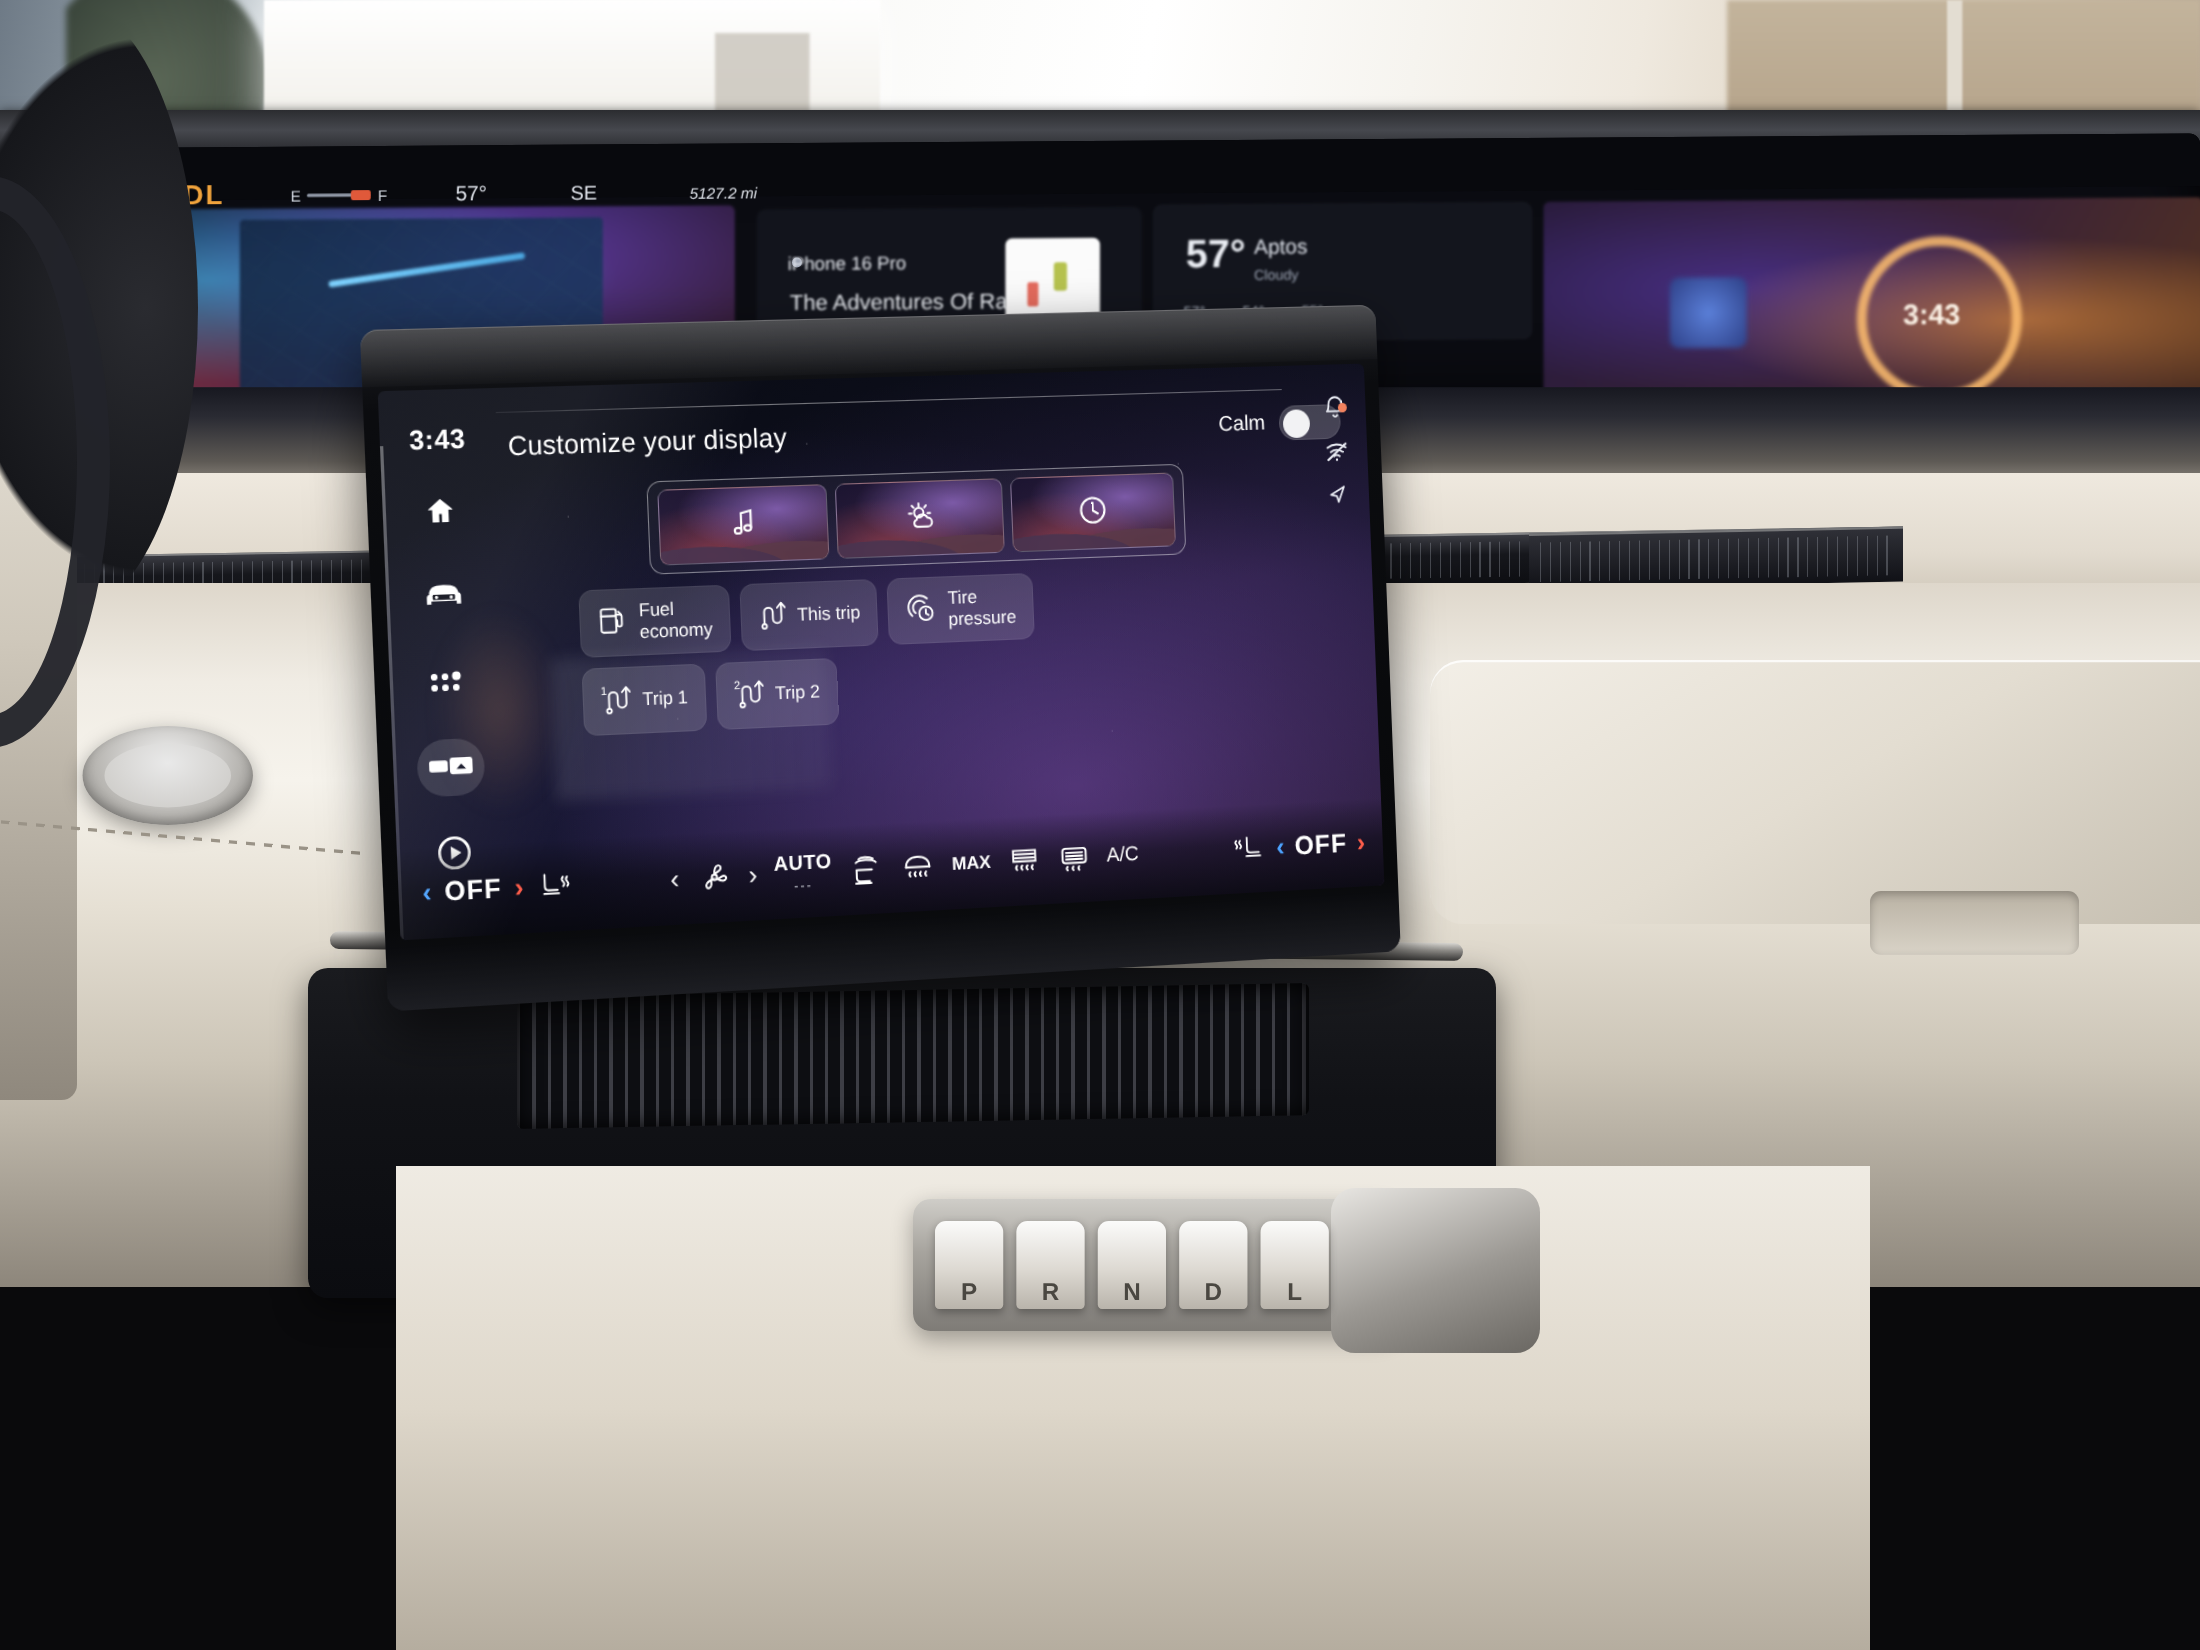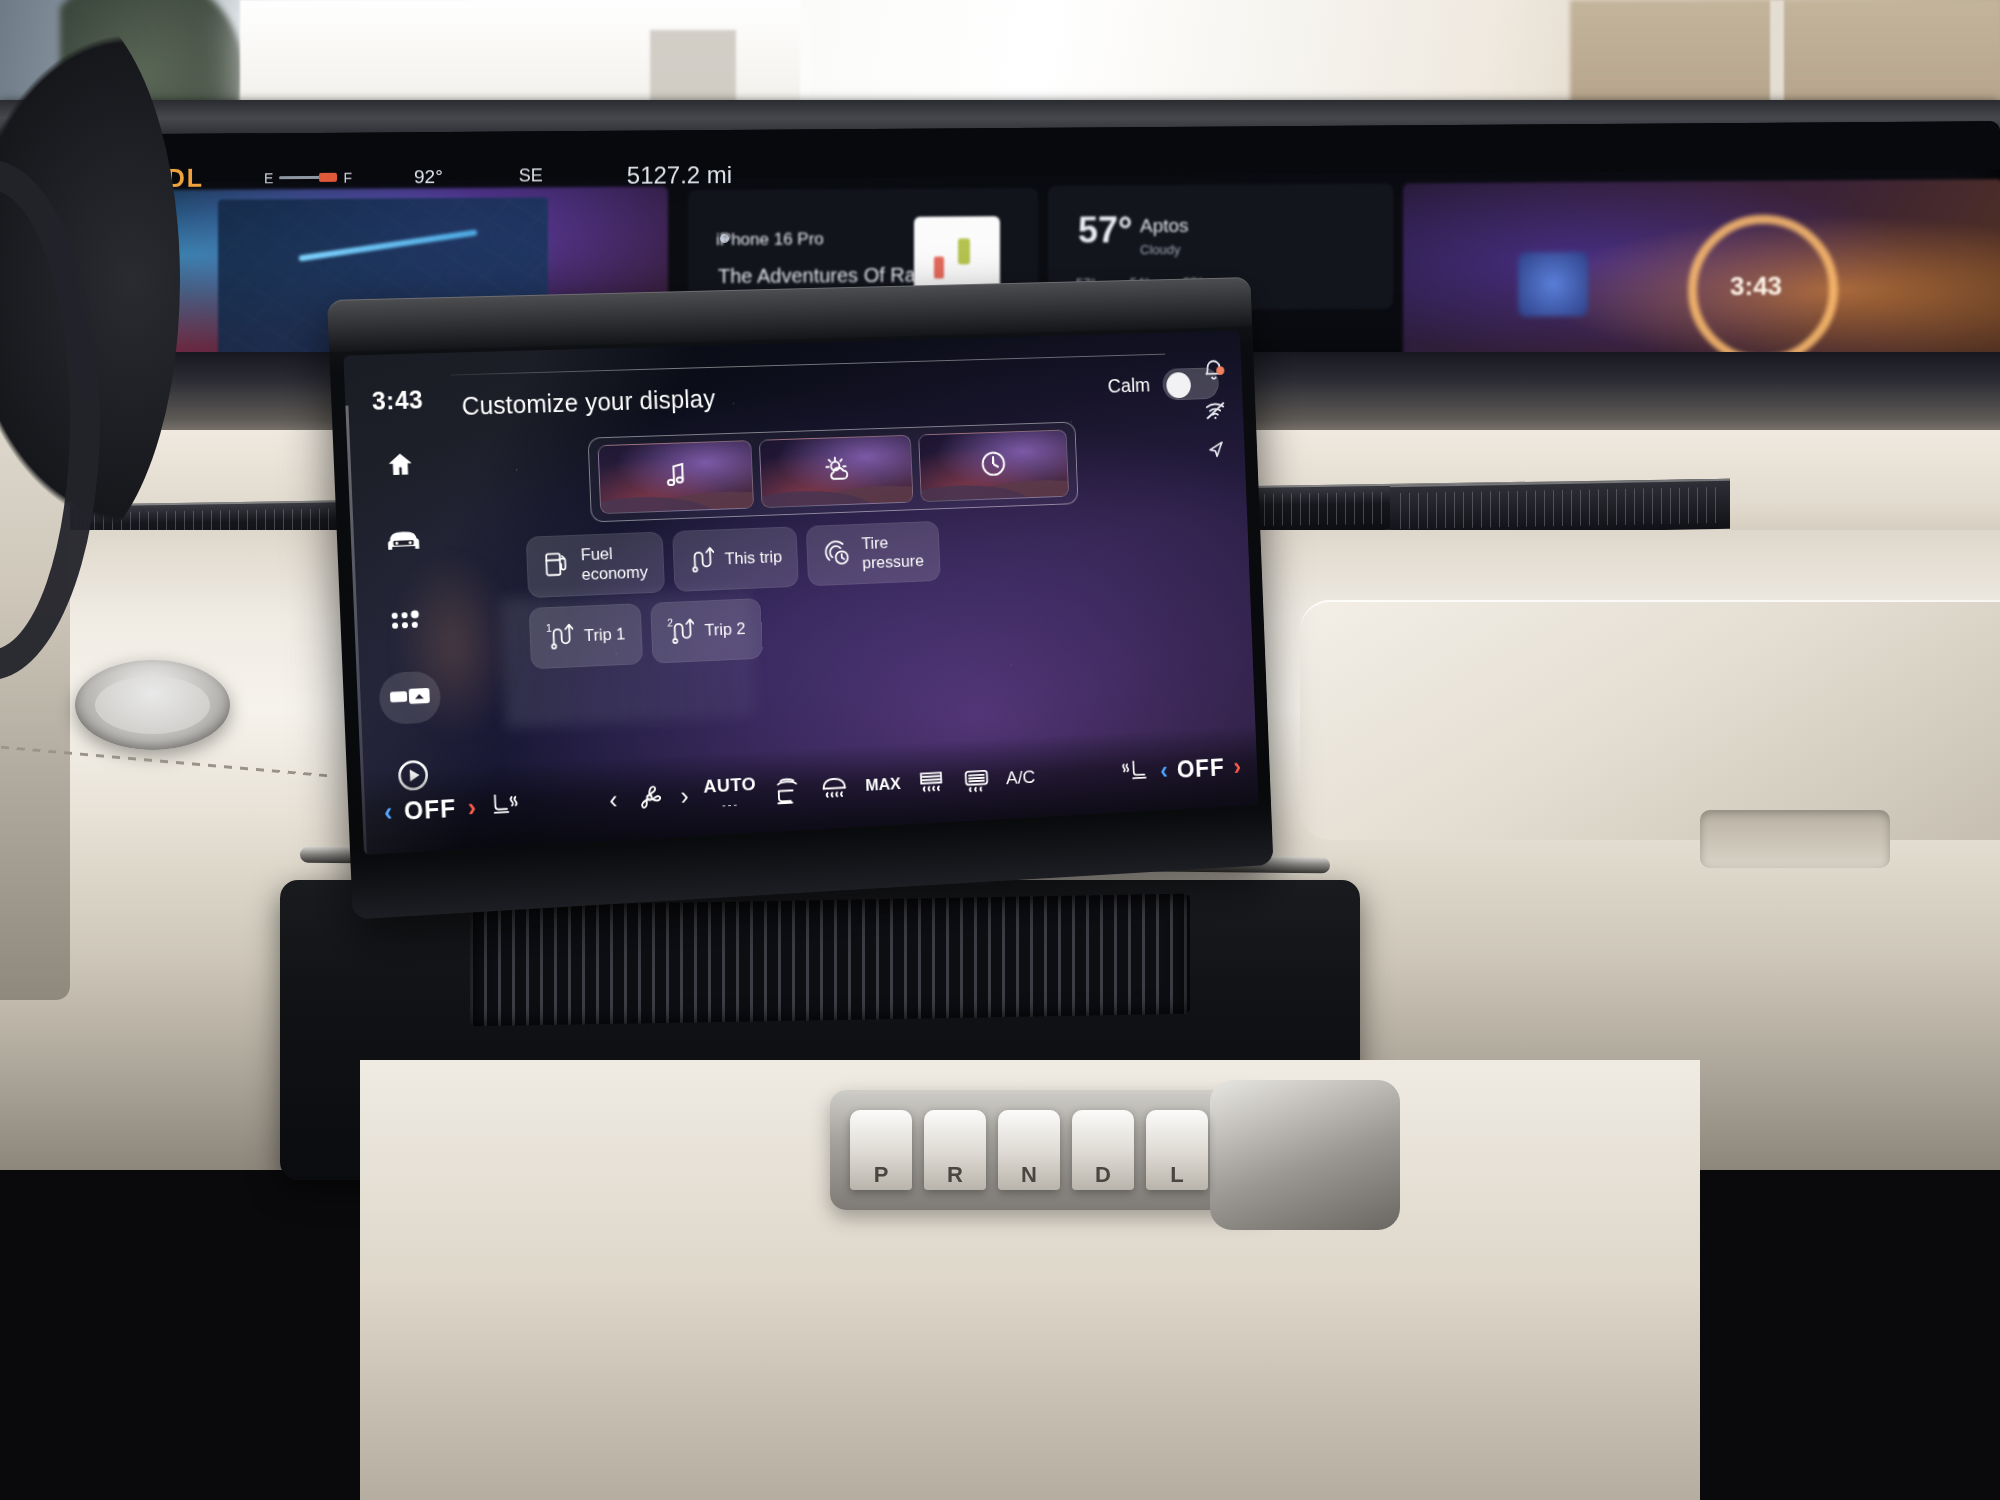--- a/index.html
+++ b/index.html
@@ -62,21 +62,21 @@
     background:#08090d;
   }
   .cl-status { position:absolute; top:30px; left:60px; display:flex; align-items:center; gap:0; }
   .cl-prndl { color:#f0a33c; font-size:25px; font-weight:700; letter-spacing:2px; filter:blur(.5px); }
   .cl-fuelbar { margin-left:60px; display:flex; align-items:center; gap:6px; filter:blur(.7px); }
   .cl-fuelbar .e,.cl-fuelbar .f { color:#cfd4dd; font-size:14px; }
   .cl-fuelline { width:58px; height:3px; background:#8f97a5; border-radius:2px; position:relative; }
   .cl-fuelline:after{content:"";position:absolute;right:0;top:-3px;width:18px;height:9px;background:#e0593a;border-radius:2px;}
   .cl-temp { margin-left:62px; color:#dfe3ea; font-size:19px; filter:blur(.6px); }
   .cl-dir  { margin-left:76px; color:#dfe3ea; font-size:18px; filter:blur(.6px); }
-  .cl-odo  { margin-left:84px; color:#dfe3ea; font-size:24px; filter:blur(.7px); }
+  .cl-odo  { margin-left:84px; color:#dfe3ea; font-size:14px; filter:blur(.7px);font-style:italic; }
 
   .cl-panelA {
     position:absolute; left:20px; top:56px; width:600px; height:185px;
     background:
       radial-gradient(ellipse at 20% 35%,rgba(60,200,255,.55),transparent 55%),
       radial-gradient(ellipse at 62% 25%,rgba(150,90,255,.55),transparent 55%),
       radial-gradient(ellipse at 10% 85%,rgba(215,60,60,.45),transparent 60%),
       linear-gradient(140deg,#16253f,#241b46 50%,#3a1d35);
     filter:blur(1.6px);
     border-radius:6px;
@@ -451,21 +451,21 @@
   <div class="cluster">
     <div class="cluster-top"></div>
 
     <div class="cl-status">
       <span class="cl-prndl">PRNDL</span>
       <span class="cl-fuelbar">
         <span class="e">E</span>
         <span class="cl-fuelline"></span>
         <span class="f">F</span>
       </span>
-      <span class="cl-temp">92°</span>
+      <span class="cl-temp">57°</span>
       <span class="cl-dir">SE</span>
       <span class="cl-odo">5127.2 mi</span>
     </div>
 
     <div class="cl-panelA"></div>
     <div class="cl-map"></div>
     <div class="cl-mapline"></div>
     <div class="cl-navpill">
       <span class="dot"></span>
       <span class="tx">Bank on

